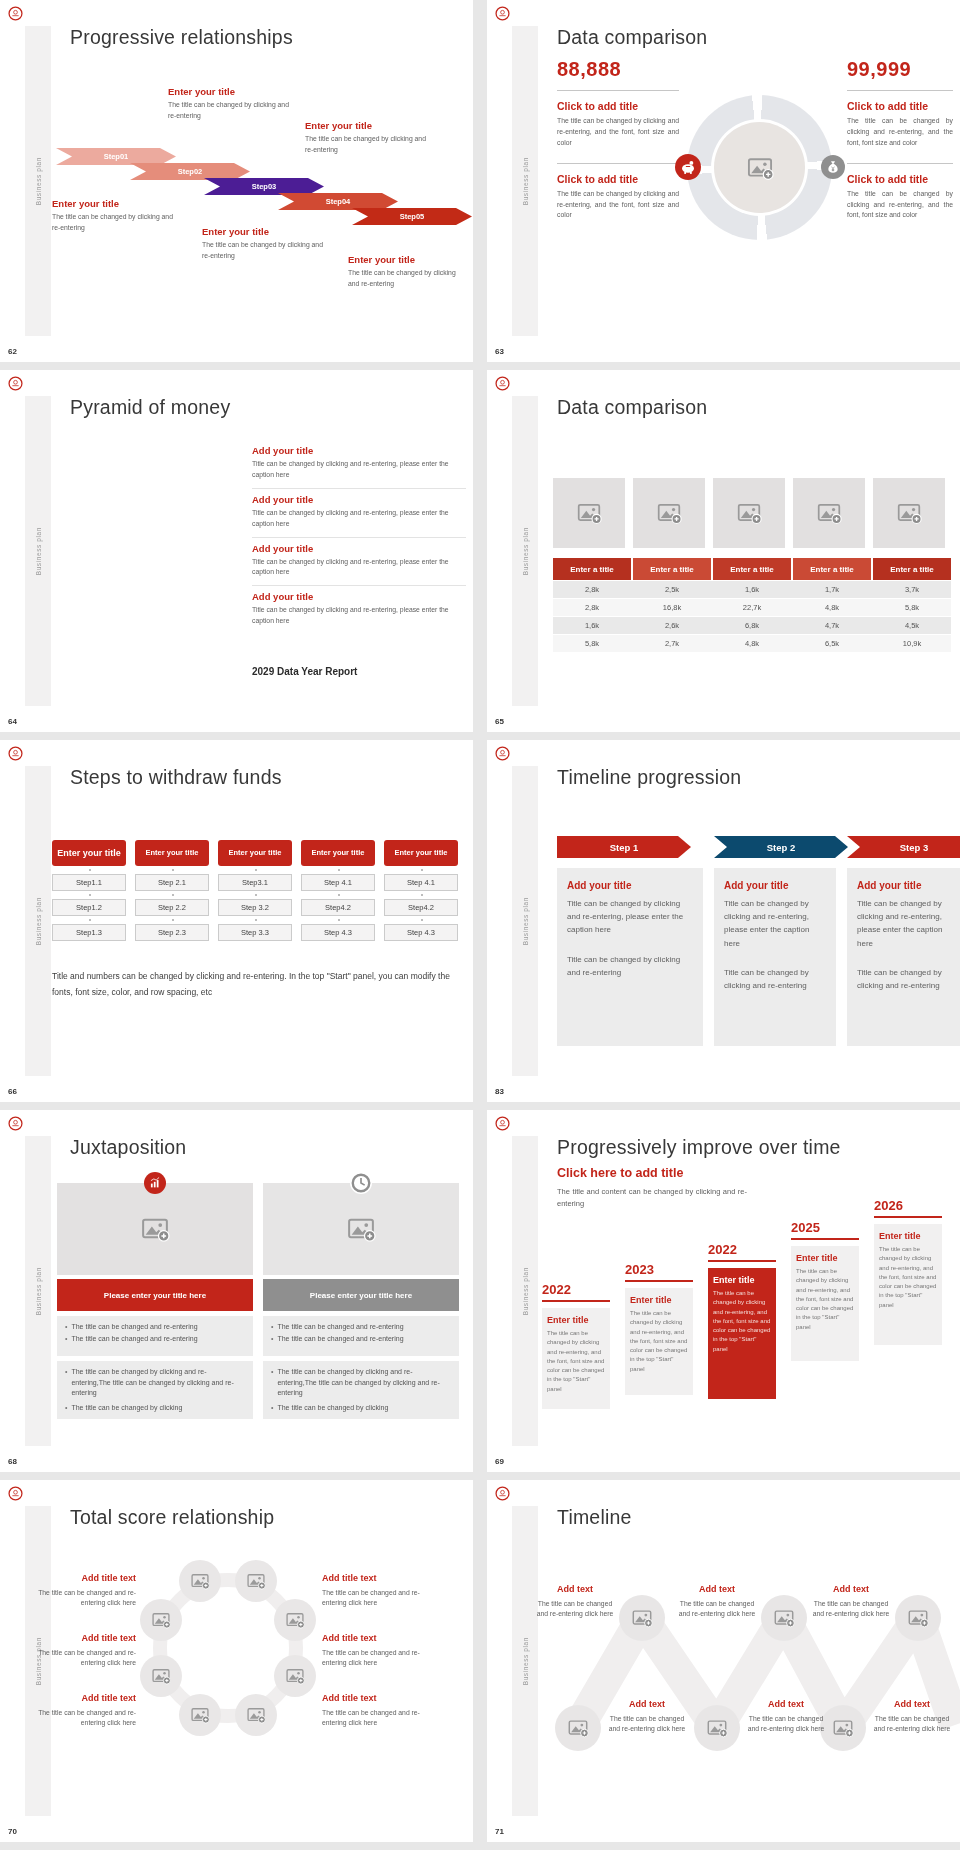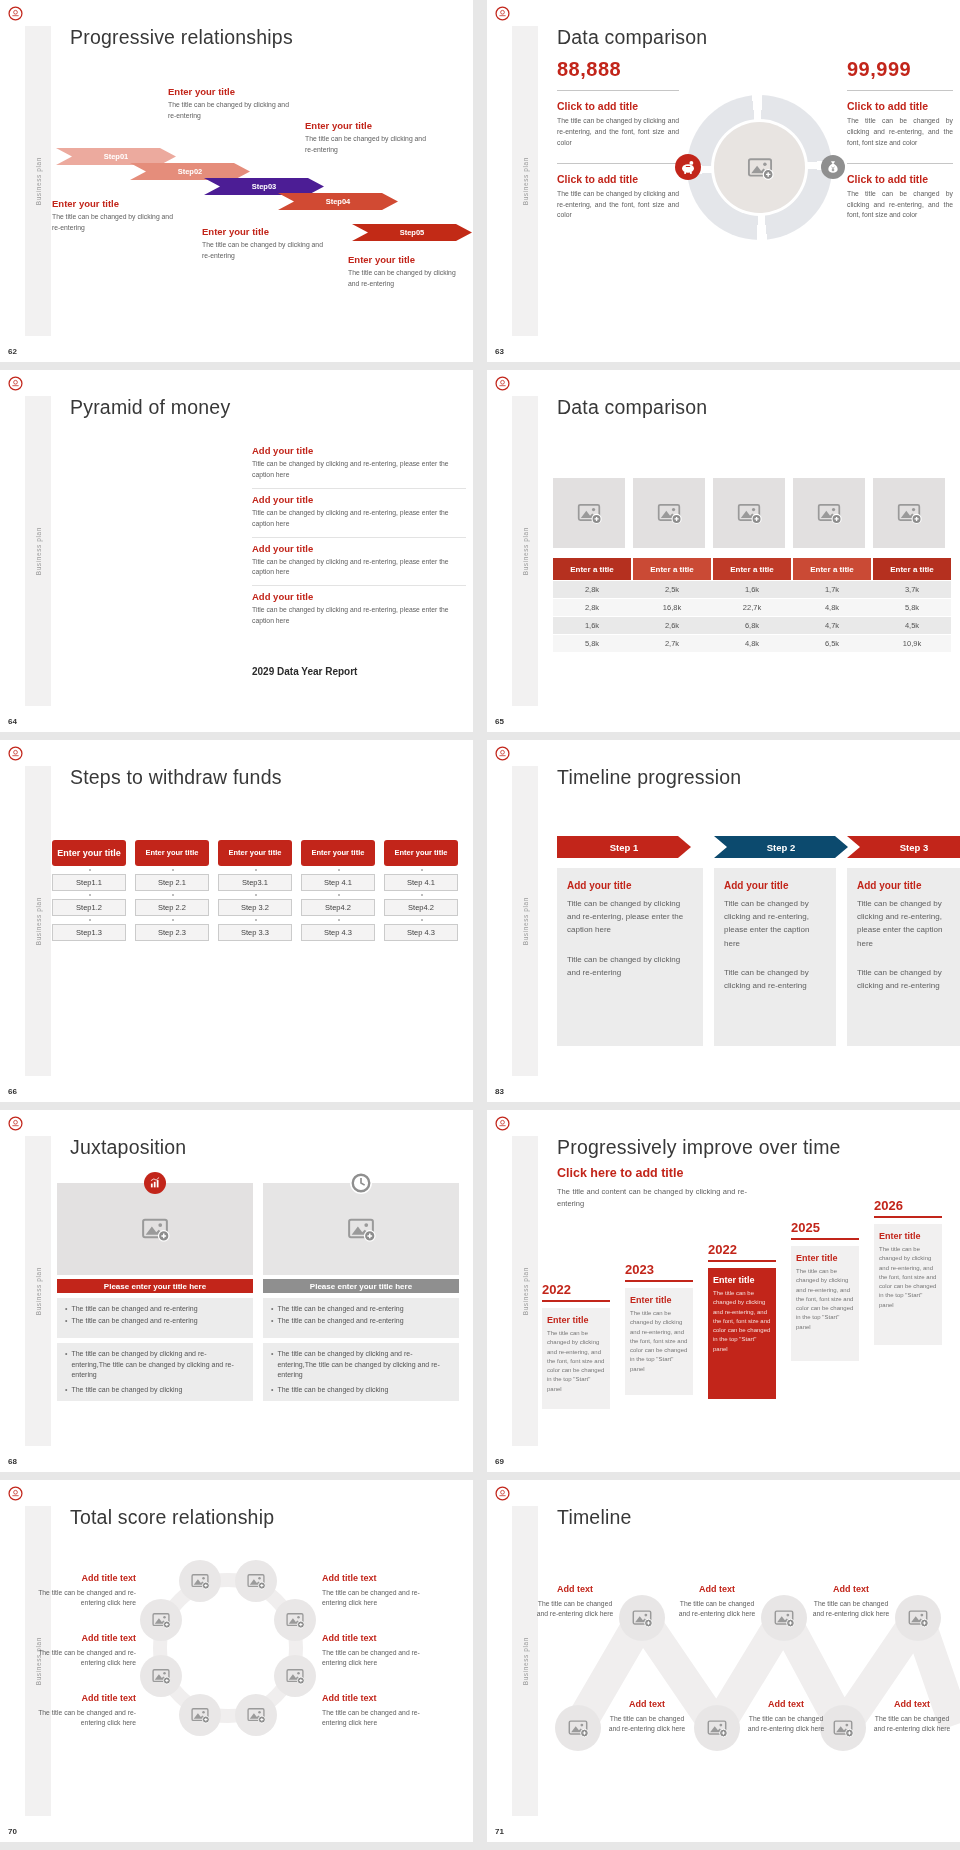--- a/index.html
+++ b/index.html
@@ -29,21 +29,21 @@
   .th65{height:22px;color:#fff;font-size:8px;font-weight:bold;display:flex;align-items:center;justify-content:center;}
   .td65{height:17px;font-size:7.5px;color:#555;display:flex;align-items:center;justify-content:center;}
   .btn66{height:26px;background:#c2251a;border-radius:3px;color:#fff;font-weight:bold;display:flex;align-items:center;justify-content:center;text-align:center;line-height:1.15;}
   .sbox{position:relative;height:15px;margin-top:8px;background:#f4f3f3;border:1px solid #cbcbcb;font-size:7.5px;color:#3f3f3f;display:flex;align-items:center;justify-content:center;}
   .sbox::before{content:"";position:absolute;top:-6px;left:50%;width:2px;height:2px;background:#bdbdbd;}
   .arr67{position:absolute;top:0;left:0;width:134px;height:22px;color:#fff;font-size:9.5px;font-weight:bold;display:flex;align-items:center;justify-content:center;z-index:2;}
   .notch{clip-path:polygon(0 0,calc(100% - 13px) 0,100% 50%,calc(100% - 13px) 100%,0 100%,13px 50%);}
   .nonotch{clip-path:polygon(0 0,calc(100% - 13px) 0,100% 50%,calc(100% - 13px) 100%,0 100%);}
   .panel67{margin-top:32px;height:166px;background:#ececec;padding:12px 10px 0;}
   .panel67 .bd{font-size:8px;line-height:1.65;}
-  .bar68{height:14px;color:#fff;font-size:8px;font-weight:bold;display:flex;align-items:center;justify-content:center;}
+  .bar68{height:32px;color:#fff;font-size:8px;font-weight:bold;display:flex;align-items:center;justify-content:center;}
   .bull{font-size:7px;color:#555;line-height:1.65;display:flex;gap:4px;}
   .bull::before{content:"\2022";color:#777;}
   .ybox{padding:7px 5px 0;background:#f1f0f0;}
   .ybox .yt{font-size:9px;margin-bottom:4px;}
   .ybox .yb{font-size:6px;line-height:1.55;color:#787878;}
   .yhead{font-size:13px;font-weight:bold;color:#c2251a;border-bottom:2px solid #c2251a;padding-bottom:3px;}
   .lbl{line-height:1.5;}
   .lbl .t{font-size:9px;margin-bottom:2px;}
   .lbl .b{font-size:6.8px;line-height:1.5;}
   .ring70{position:absolute;width:122px;height:122px;border:14px solid #f0eeee;border-radius:50%;}
@@ -106,21 +106,21 @@
       </div>
     <div class="chev" style="left:130px;top:163px;background:#e58d7b">
         <span>Step02</span>
       </div>
     <div class="chev" style="left:204px;top:178px;background:#4c1d95">
         <span>Step03</span>
       </div>
     <div class="chev" style="left:278px;top:193px;background:#d14a33">
         <span>Step04</span>
       </div>
-    <div class="chev" style="left:352px;top:224px;background:#c22a16">
+    <div class="chev" style="left:352px;top:208px;background:#c22a16">
         <span>Step05</span>
       </div>
 
     <div class="abs" style="left:168px;top:86px;width:128px">
       <div class="rh s95">Enter your title</div>
       <div class="bd s68">The title can be changed by clicking and re-entering</div>
     </div>
     <div class="abs" style="left:305px;top:120px;width:128px">
       <div class="rh s95">Enter your title</div>
       <div class="bd s68">The title can be changed by clicking and re-entering</div>
@@ -331,20 +331,21 @@
         <div class="sbox">Step4.2</div>
         <div class="sbox">Step 4.3</div>
       </div>
       <div style="width:74px">
         <div class="btn66" style="font-size:7.5px">Enter your title</div>
         <div class="sbox">Step 4.1</div>
         <div class="sbox">Step4.2</div>
         <div class="sbox">Step 4.3</div>
       </div>
     </div>
+    <div class="abs" style="left:52px;top:228px;width:404px;font-size:8.5px;color:#3c3c3c;line-height:1.9">Title and numbers can be changed by clicking and re-entering. In the top "Start" panel, you can modify the fonts, font size, color, and row spacing, etc</div>
   </div>
 
   <div class="card" style="left:487px;top:740px">
     <svg class="logo">
         <use href="#ic-logo"></use>
       </svg>
     <div class="strip">
         <span>Business plan</span>
       </div>
     <div class="snum">83</div>

